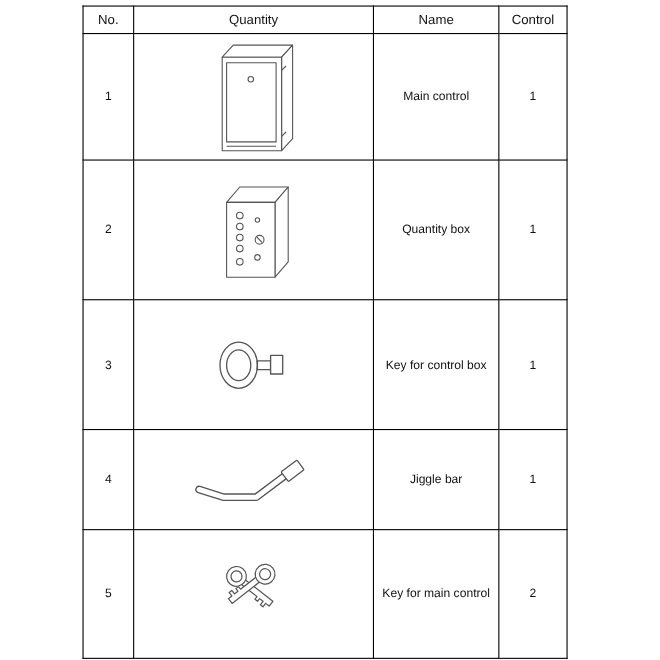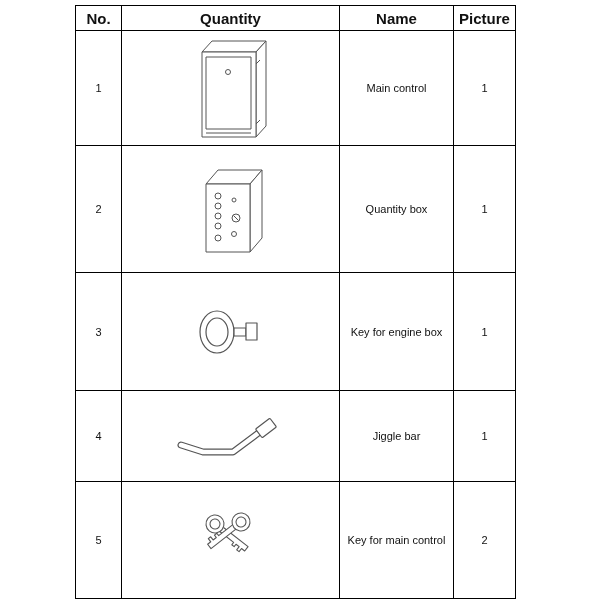--- a/index.html
+++ b/index.html
@@ -9,21 +9,21 @@
   }
   table.parts{
     position:absolute;left:75px;top:5px;
     border-collapse:collapse;table-layout:fixed;
   }
   table.parts td,table.parts th{
     border:1px solid #000;
     text-align:center;vertical-align:middle;
     padding:0;overflow:hidden;
   }
-  th{font-size:15px;font-weight:bold;}
+  th{font-size:12px;font-weight:normal;}
   td{font-size:11px;font-weight:normal;}
   .col-no{width:46px;}
   .col-pic{width:218px;}
   .col-name{width:114px;}
   .col-qty{width:62px;}
   tr.hdr{height:25px;}
   tr.r0{height:115px;}
   tr.r1{height:127px;}
   tr.r2{height:118px;}
   tr.r3{height:91px;}
@@ -39,21 +39,21 @@
       <col class="col-no">
         <col class="col-pic">
         <col class="col-name">
         <col class="col-qty">
     </colgroup>
     <tbody>
         <tr class="hdr">
       <th>No.</th>
       <th>Quantity</th>
       <th>Name</th>
-      <th>Picture</th>
+      <th>Control</th>
     </tr>
 
     <tr class="r0">
       <td>1</td>
       <td class="pic-cell">
         <svg width="82" height="104" viewBox="0 0 82 104">
           <g fill="#fff" stroke="#555" stroke-width="1" stroke-linejoin="round">
             <polygon points="12,16 66,16 76,5 22,5"></polygon>
             <polygon points="66,16 76,5 76,90 66,101"></polygon>
             <rect x="12" y="16" width="54" height="85"></rect>
@@ -98,21 +98,21 @@
       <td class="pic-cell">
         <svg width="82" height="60" viewBox="0 0 82 60">
           <g fill="#fff" stroke="#555" stroke-width="1.2" stroke-linejoin="round">
             <ellipse cx="27" cy="30" rx="17" ry="21"></ellipse>
             <ellipse cx="27" cy="30" rx="11" ry="14"></ellipse>
             <rect x="44" y="26" width="12" height="8"></rect>
             <rect x="56" y="21" width="11" height="17"></rect>
           </g>
         </svg>
       </td>
-      <td>Key for engine box</td>
+      <td>Key for control box</td>
       <td>1</td>
     </tr>
 
     <tr class="r3">
       <td>4</td>
       <td class="pic-cell">
         <svg width="116" height="50" viewBox="0 0 116 50">
           <g fill="none" stroke-linejoin="round" stroke-linecap="round">
             <polyline points="8,34 30,41 60,41 88,20" stroke="#555" stroke-width="7"></polyline>
             <polyline points="8,34 30,41 60,41 88,20" stroke="#fff" stroke-width="4.6"></polyline>

